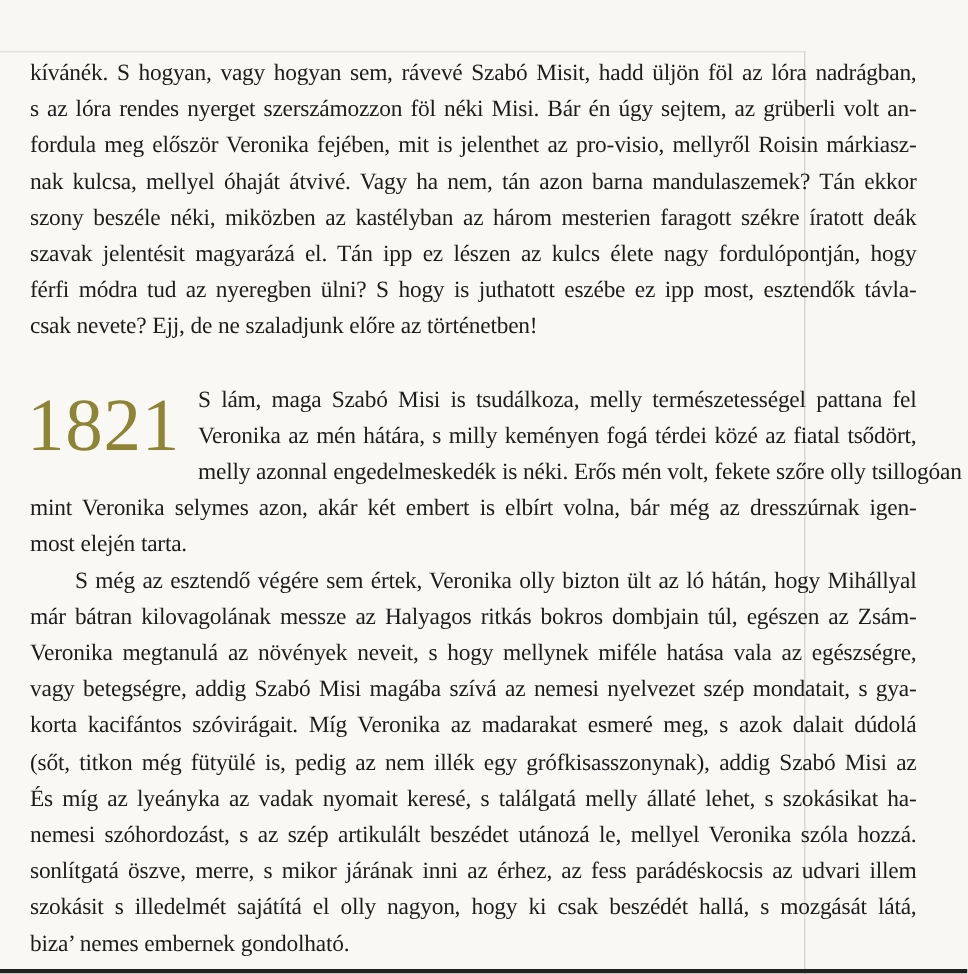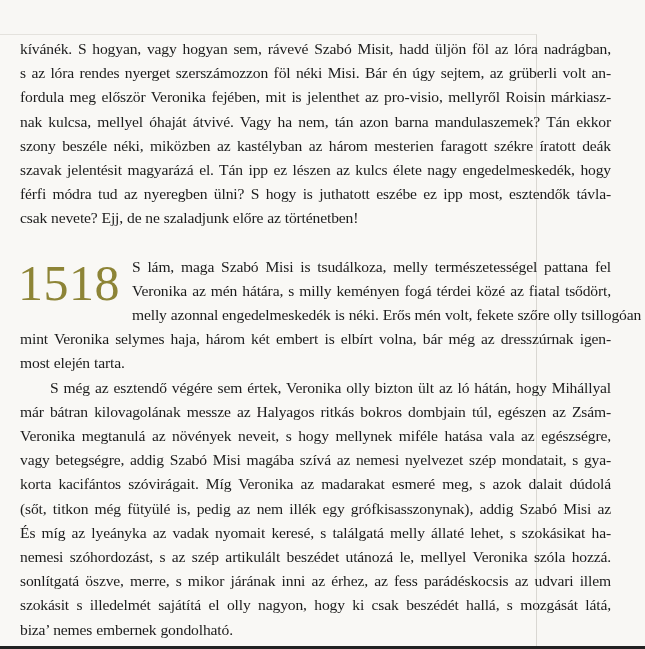--- a/index.html
+++ b/index.html
@@ -87,33 +87,33 @@
 
 <div class="page">
   <div class="content">
 
     <p class="para-1">
       <span class="line">kívánék. S hogyan, vagy hogyan sem, rávevé Szabó Misit, hadd üljön föl az lóra nadrágban,</span>
       <span class="line">s az lóra rendes nyerget szerszámozzon föl néki Misi. Bár én úgy sejtem, az grüberli volt an-</span>
       <span class="line">fordula meg először Veronika fejében, mit is jelenthet az pro-visio, mellyről Roisin márkiasz-</span>
       <span class="line">nak kulcsa, mellyel óhaját átvivé. Vagy ha nem, tán azon barna mandulaszemek? Tán ekkor</span>
       <span class="line">szony beszéle néki, miközben az kastélyban az három mesterien faragott székre íratott deák</span>
-      <span class="line">szavak jelentésit magyarázá el. Tán ipp ez lészen az kulcs élete nagy engedelmeskedék, hogy</span>
+      <span class="line">szavak jelentésit magyarázá el. Tán ipp ez lészen az kulcs élete nagy fordulópontján, hogy</span>
       <span class="line">férfi módra tud az nyeregben ülni? S hogy is juthatott eszébe ez ipp most, esztendők távla-</span>
       <span class="line last">csak nevete? Ejj, de ne szaladjunk előre az történetben!</span>
     </p>
 
     <div class="section">
-      <div class="year">1518</div>
+      <div class="year">1821</div>
 
       <p>
         <span class="line">S lám, maga Szabó Misi is tsudálkoza, melly természetességel pattana fel</span>
         <span class="line">Veronika az mén hátára, s milly keményen fogá térdei közé az fiatal tsődört,</span>
         <span class="line">melly azonnal engedelmeskedék is néki. Erős mén volt, fekete szőre olly tsillogóan fekete,</span>
-        <span class="line">mint Veronika selymes haja, három két embert is elbírt volna, bár még az dresszúrnak igen-</span>
+        <span class="line">mint Veronika selymes azon, akár két embert is elbírt volna, bár még az dresszúrnak igen-</span>
         <span class="line last">most elején tarta.</span>
       </p>
 
       <p class="indent">
         <span class="line first">S még az esztendő végére sem értek, Veronika olly bizton ült az ló hátán, hogy Mihállyal</span>
         <span class="line">már bátran kilovagolának messze az Halyagos ritkás bokros dombjain túl, egészen az Zsám-</span>
         <span class="line">Veronika megtanulá az növények neveit, s hogy mellynek miféle hatása vala az egészségre,</span>
         <span class="line">vagy betegségre, addig Szabó Misi magába szívá az nemesi nyelvezet szép mondatait, s gya-</span>
         <span class="line">korta kacifántos szóvirágait. Míg Veronika az madarakat esmeré meg, s azok dalait dúdolá</span>
         <span class="line">(sőt, titkon még fütyülé is, pedig az nem illék egy grófkisasszonynak), addig Szabó Misi az</span>

